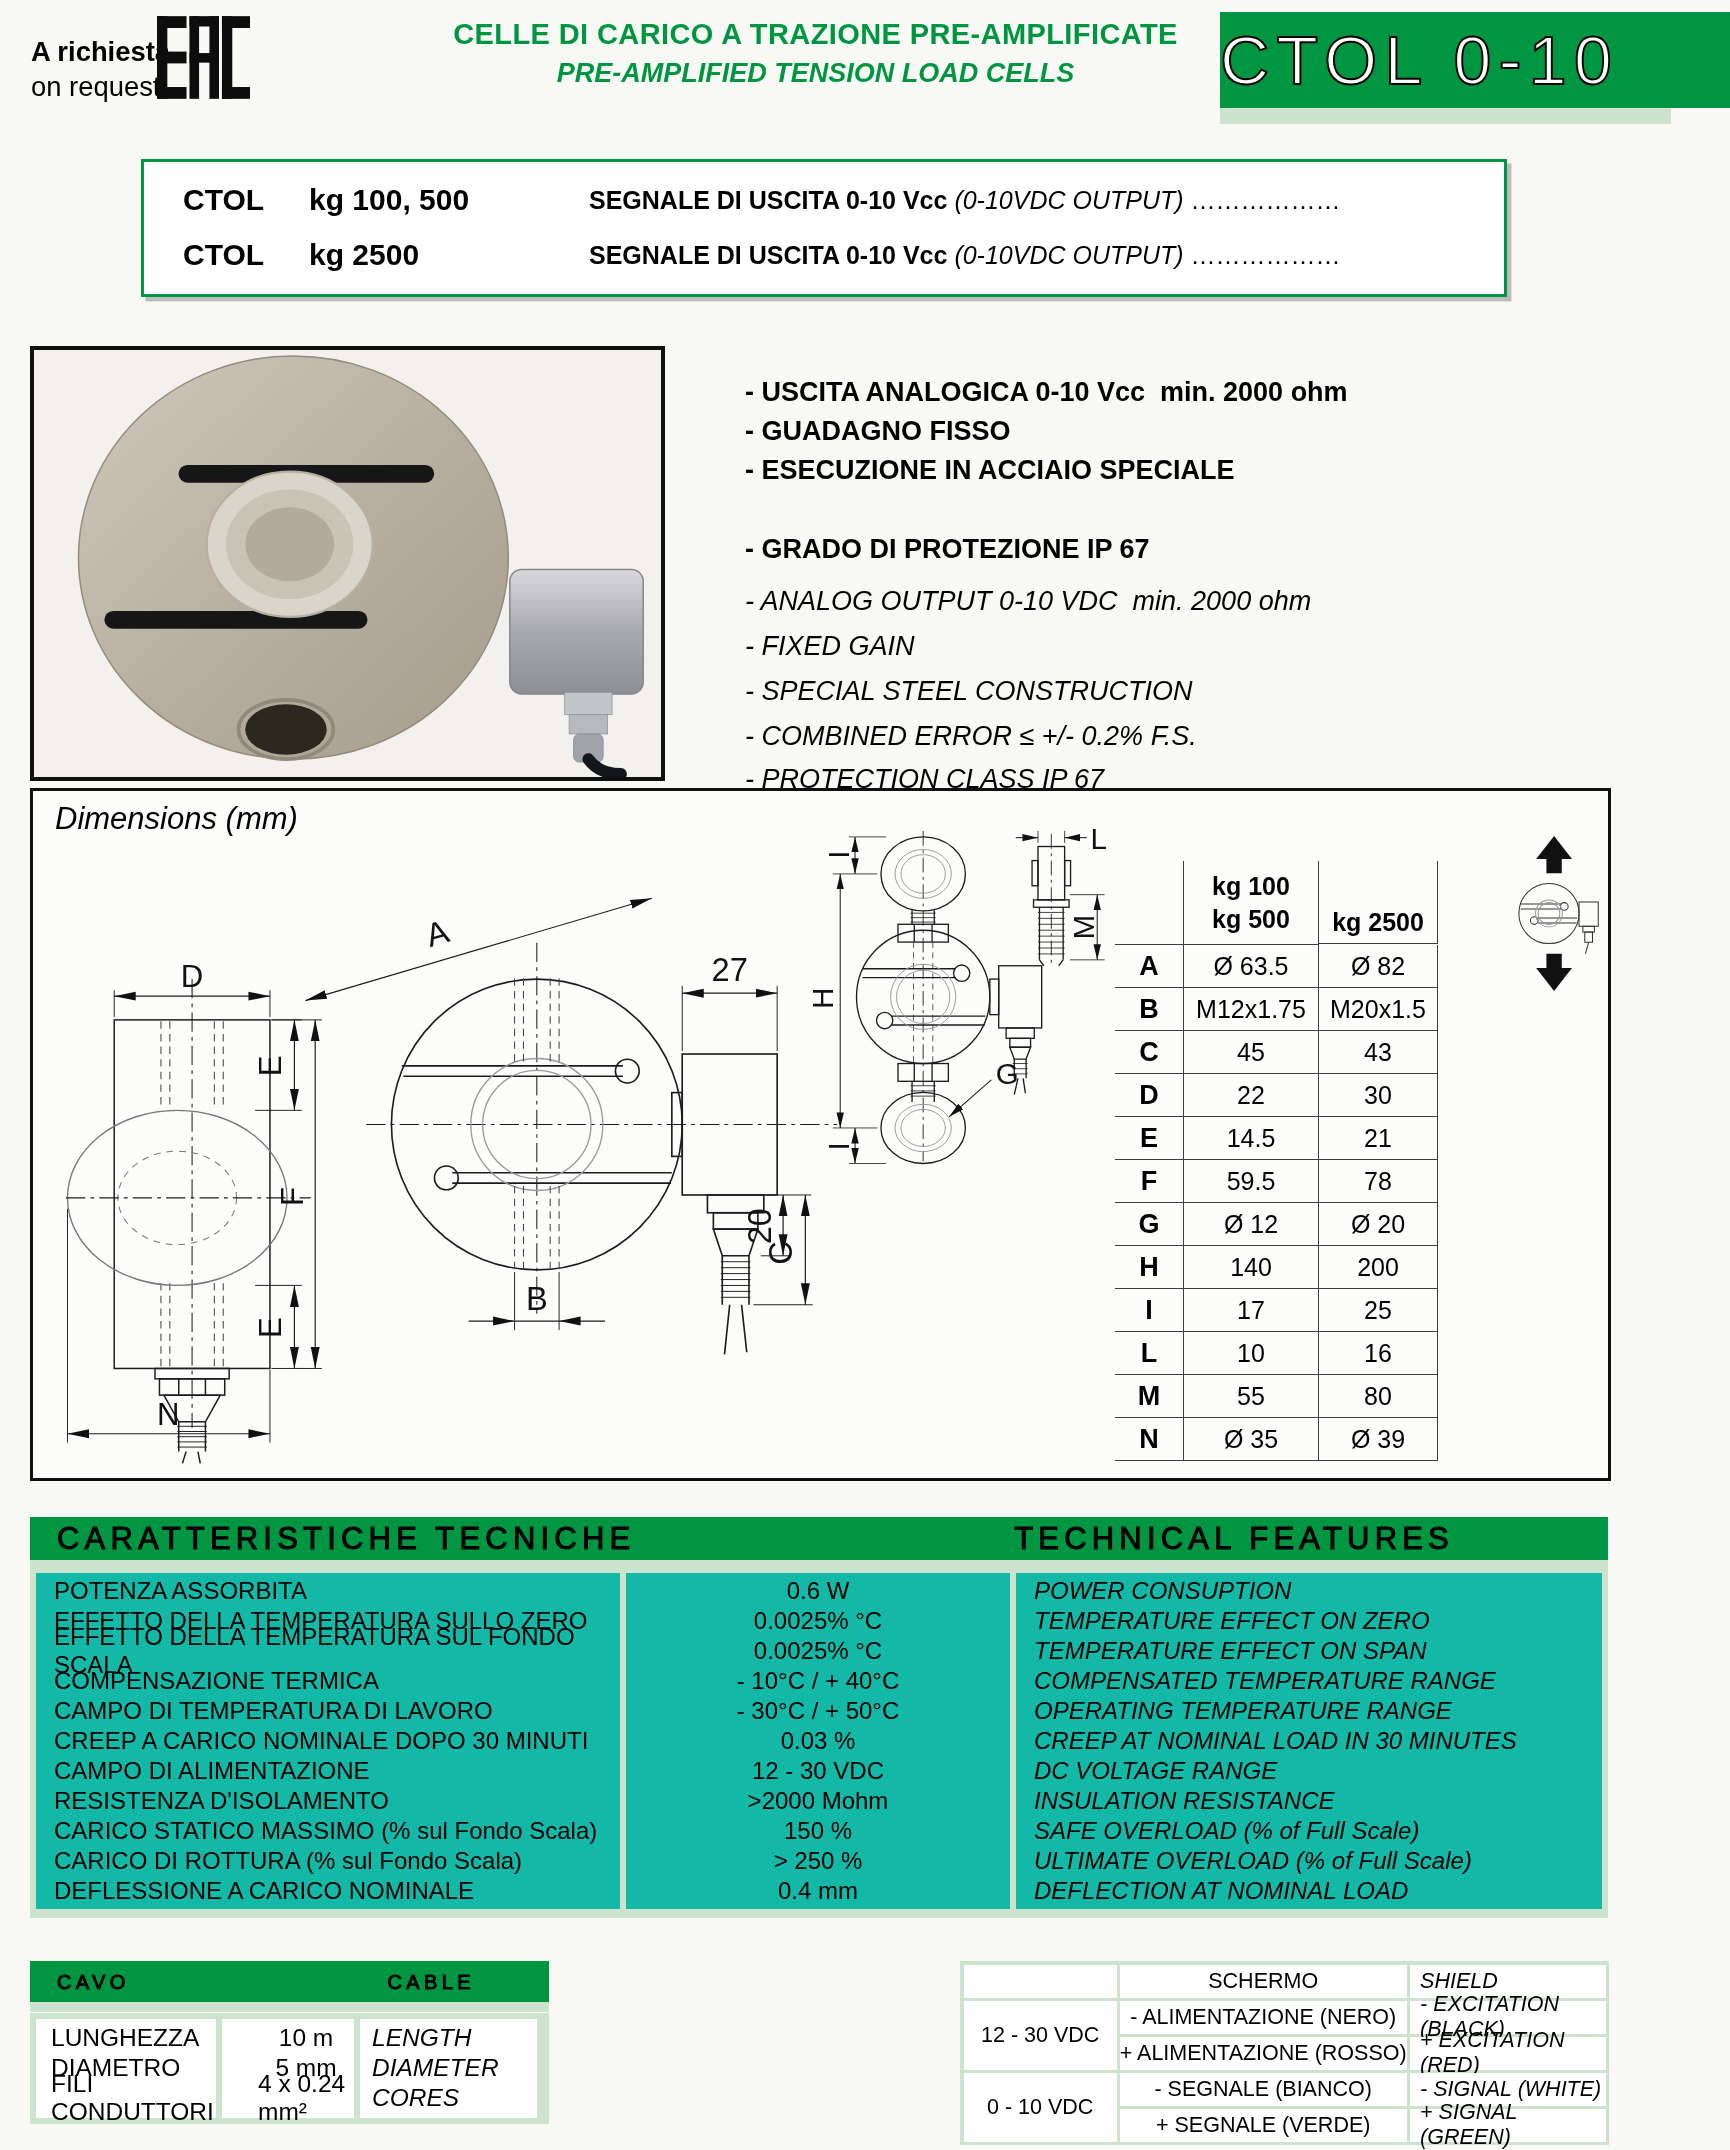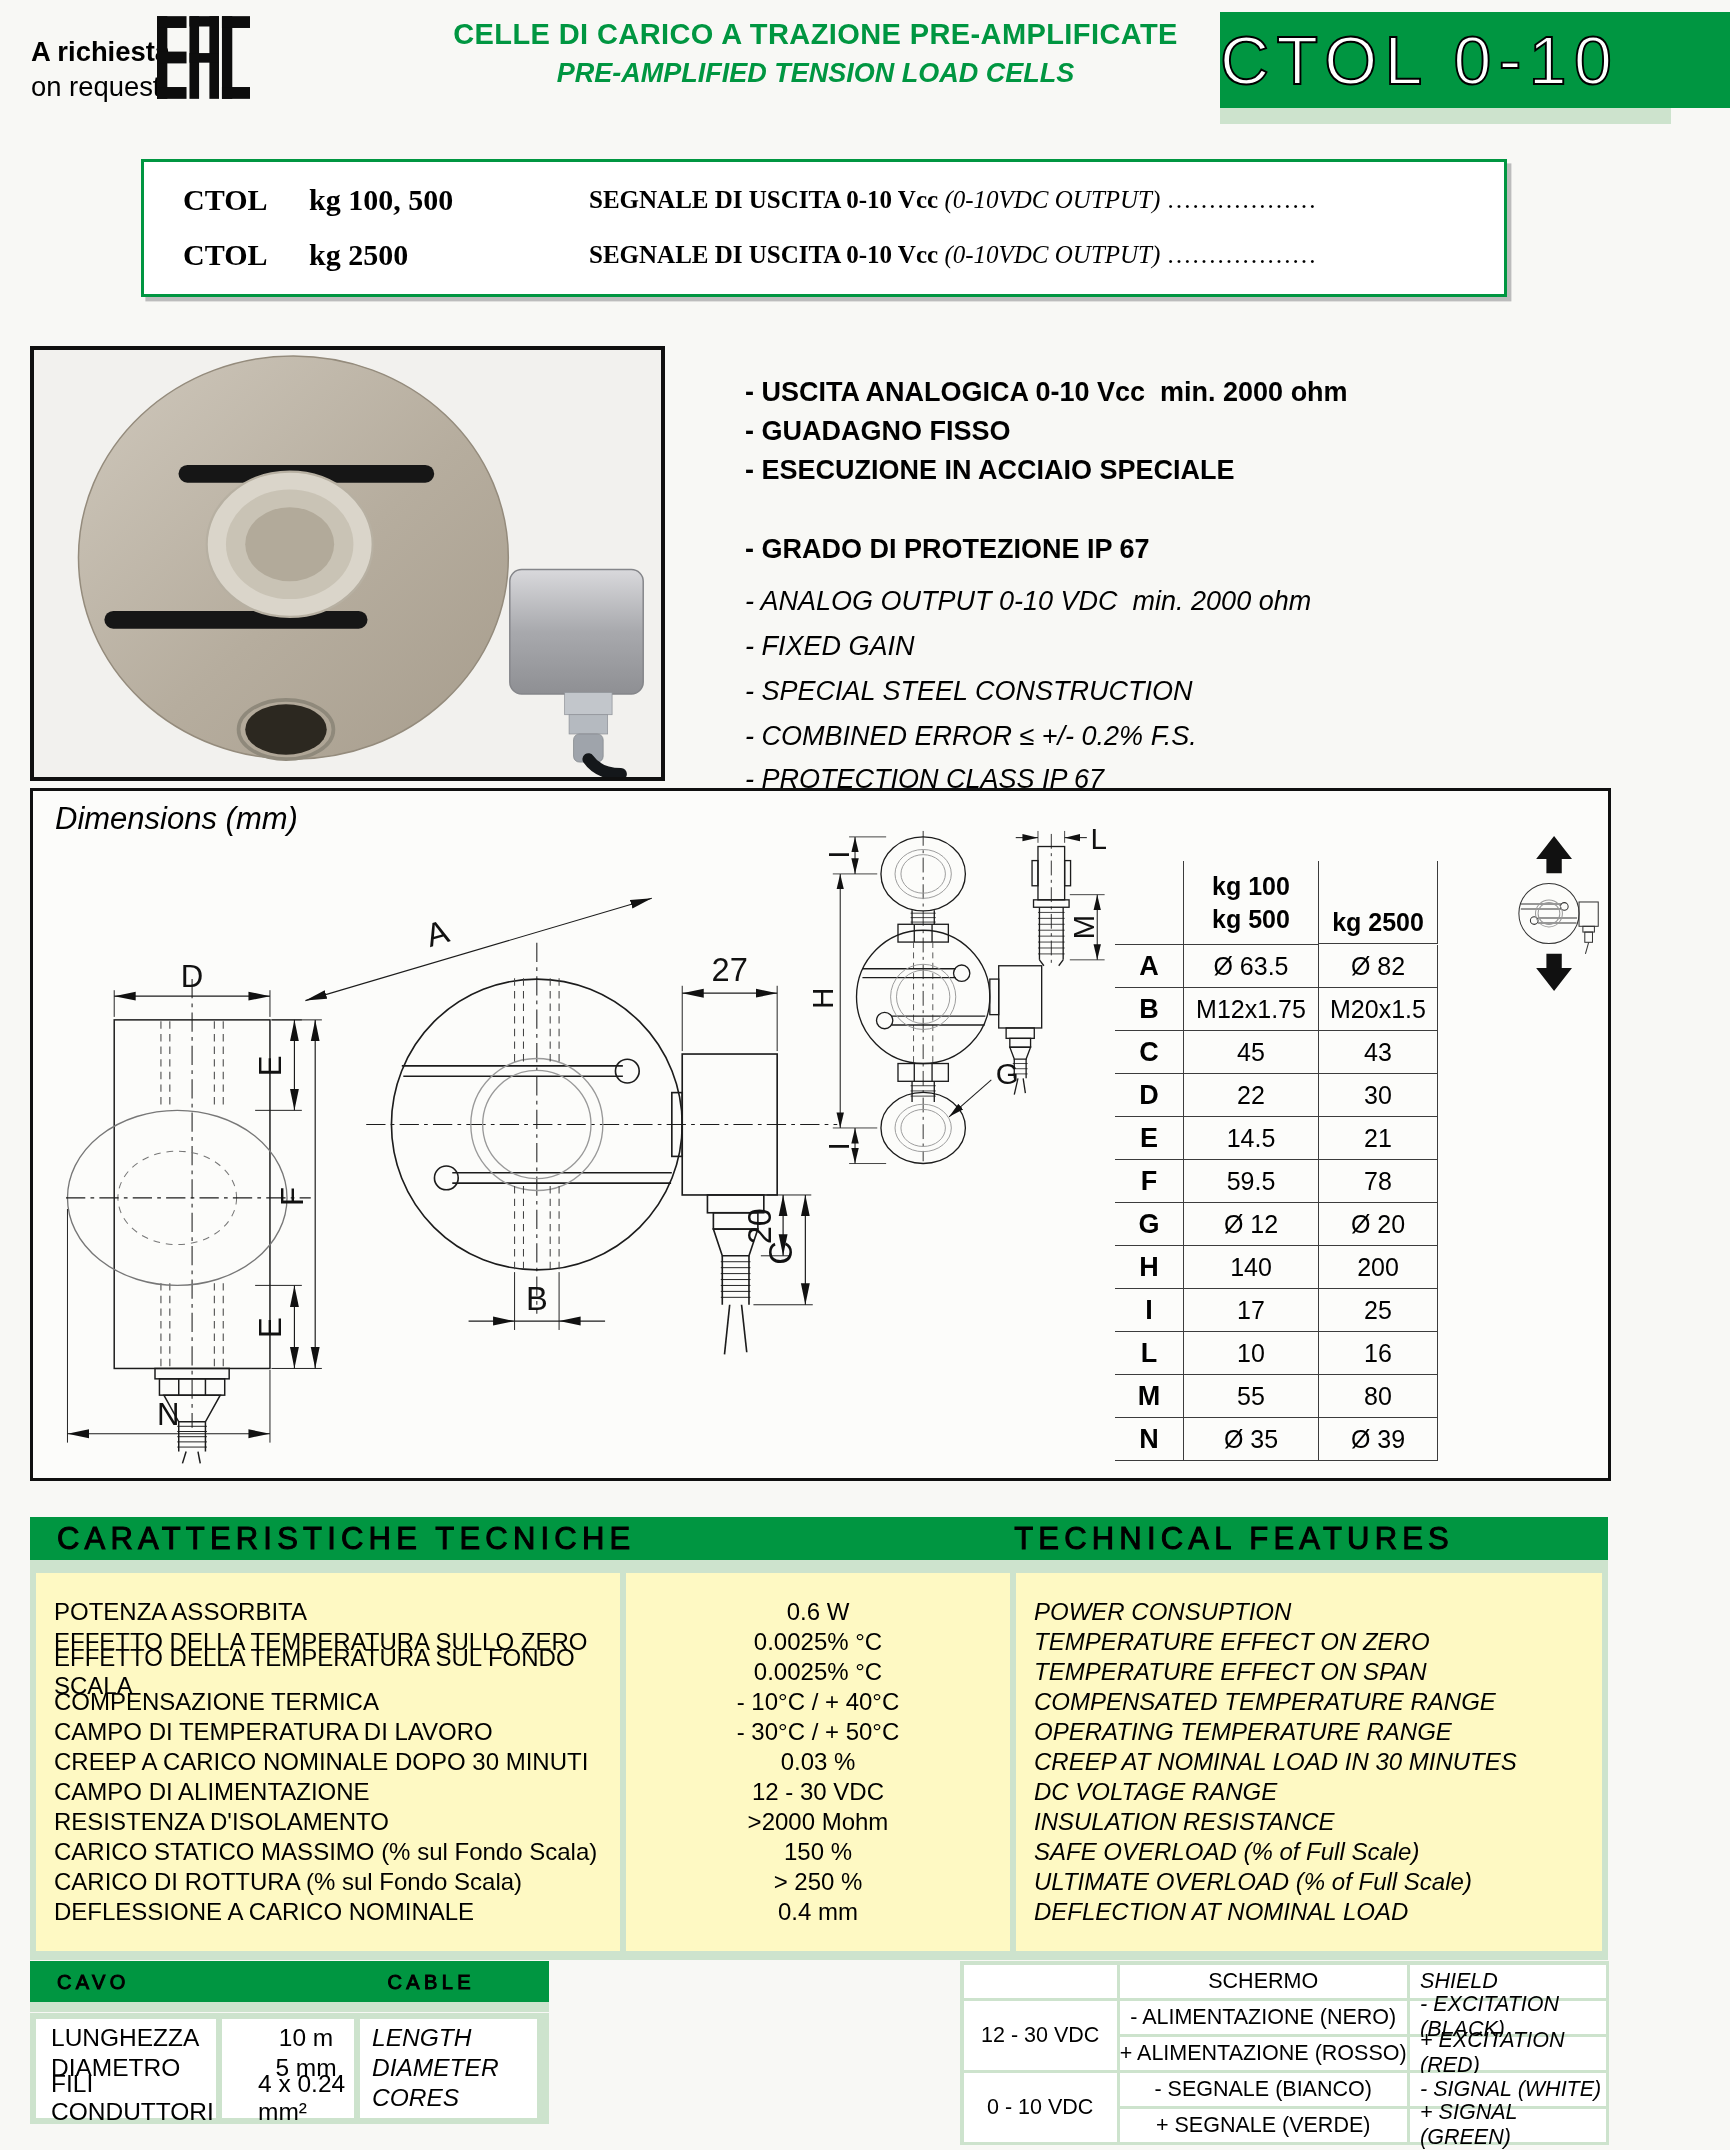--- a/index.html
+++ b/index.html
@@ -8,21 +8,21 @@
   
   .req{left:31px;top:34px;font-size:27.4px;line-height:35px;}
   .req .b{font-weight:bold;}
   .title-block{left:415px;top:18px;width:801px;text-align:center;}
   .title-it{font-size:29px;font-weight:bold;color:var(--green);letter-spacing:0.4px;}
   .title-en{font-size:27px;font-weight:bold;font-style:italic;color:var(--green);margin-top:7.4px;}
   .badge{left:1220px;top:12px;width:524px;height:96px;background:var(--green);display:flex;align-items:center;}
   .badge span{color:#fff;font-size:68px;font-weight:500;letter-spacing:7.4px;-webkit-text-stroke:1.9px #000;text-shadow:0 0 0.7px #000;}
   .badge-strip{left:1220px;top:108px;width:451px;height:16.3px;background:var(--lgreen);}
   
-  .model-box{left:141px;top:159px;width:1360px;height:132px;background:#fff;border:3.7px solid var(--green);box-shadow:4.4px 4.4px 0 #bcbcbc;font-family:Liberation Serif, serif;}
+  .model-box{left:141px;top:159px;width:1360px;height:132px;background:#fff;border:3.7px solid var(--green);box-shadow:4.4px 4.4px 0 #bcbcbc;}
   .mrow{position:absolute;left:0;width:100%;height:36px;}
   .m-name{position:absolute;left:39px;font-weight:bold;font-size:30px;}
   .m-range{position:absolute;left:165px;font-weight:bold;font-size:30px;}
   .m-sig{position:absolute;left:445px;font-size:25px;top:3px;white-space:nowrap;}
   .m-sig .sb{font-weight:bold;}
   .m-sig .si{font-style:italic;}
   
   .photo-box{left:30px;top:346px;width:627px;height:427px;border:4.4px solid #101010;background:#f2f1ee;}
   
   .fi{position:absolute;left:745px;font-weight:bold;font-size:27px;white-space:pre;}
@@ -41,21 +41,21 @@
   .dt .v2{border-right:1.5px solid #3c3c3c;}
   .dt .lt{font-weight:bold;font-size:27px;}
   .dt .h1{flex-direction:column;font-weight:bold;line-height:33px;}
   .dt .h2{align-items:flex-end;font-weight:bold;padding-bottom:6px;box-sizing:border-box;}
   
   .band{background:var(--green);display:flex;align-items:center;justify-content:space-between;}
   .band span{color:#000000;-webkit-text-stroke:1px #000;font-weight:500;}
   .tech-band{left:30px;top:1517px;width:1578px;height:43px;padding:0 154px 0 27px;box-sizing:border-box;}
   .tech-band span{font-size:31px;letter-spacing:5.2px;}
   .tech-table{left:30px;top:1560px;width:1578px;background:var(--lgreen);padding:13.3px 6px 9px 6px;box-sizing:border-box;display:grid;grid-template-columns:584px 384px 586px;column-gap:6px;}
-  .tc{background:#fef9c3;padding:24px 0;}
+  .tc{background:#14b8a6;padding:3px 0;}
   .tl{height:30px;display:flex;align-items:center;font-size:24px;}
   .tc1 .tl{padding-left:18px;}
   .tc2 .tl{justify-content:center;}
   .tc3 .tl{font-style:italic;padding-left:18px;}
   
   .cavo-band{left:30px;top:1961px;width:519px;height:42px;padding:0 74px 0 27px;box-sizing:border-box;}
   .cavo-band span{font-size:20px;letter-spacing:4.4px;}
   .cavo-strip{left:30px;top:2002px;width:519px;height:10.4px;background:var(--lgreen);}
   .cavo-body{left:30px;top:2013px;width:519px;background:var(--lgreen);padding:6px;box-sizing:border-box;display:grid;grid-template-columns:180px 132px 177px;column-gap:6px;}
   .cc{background:#fff;padding:4.4px 0;}

